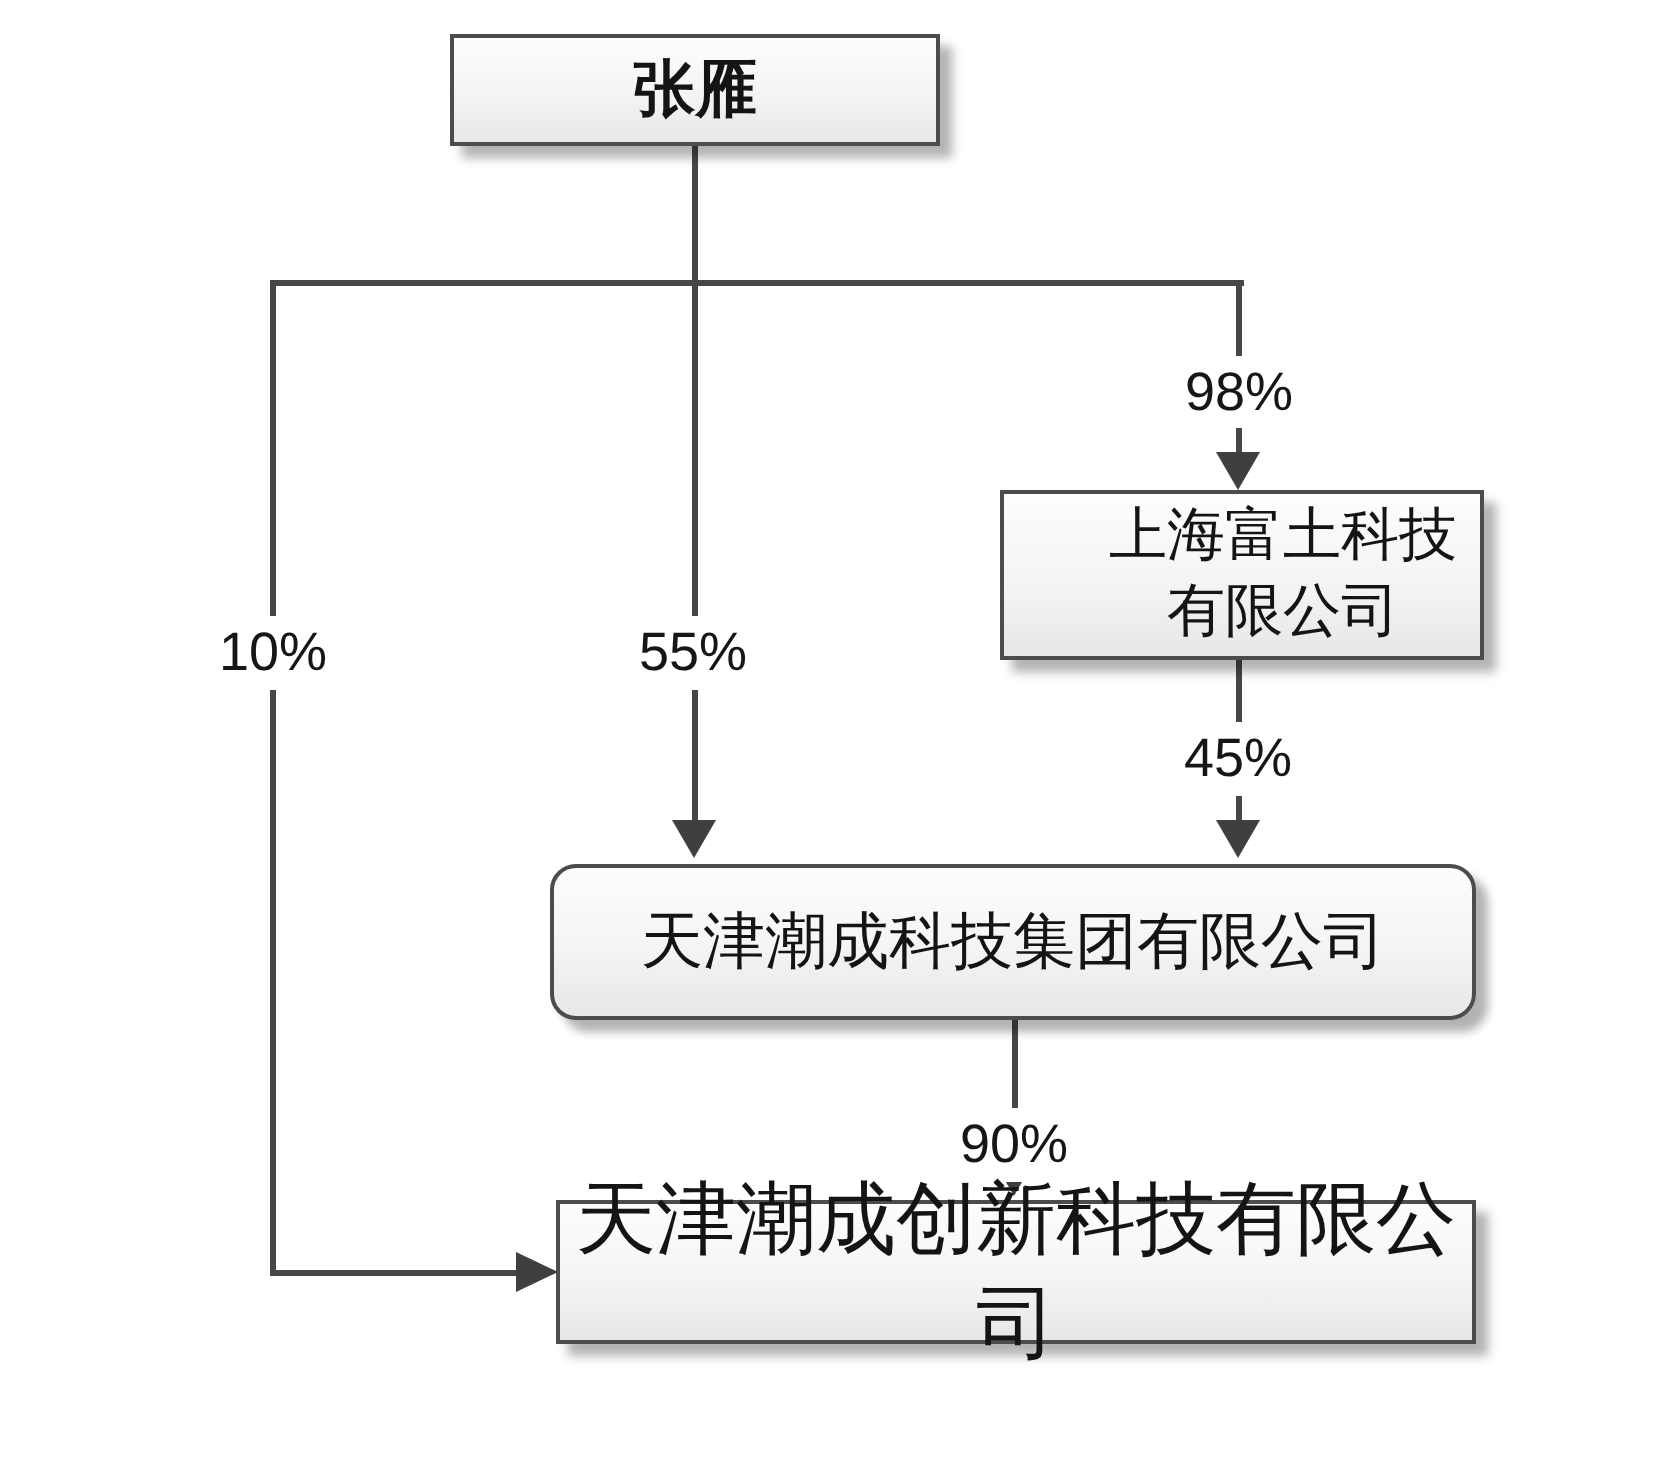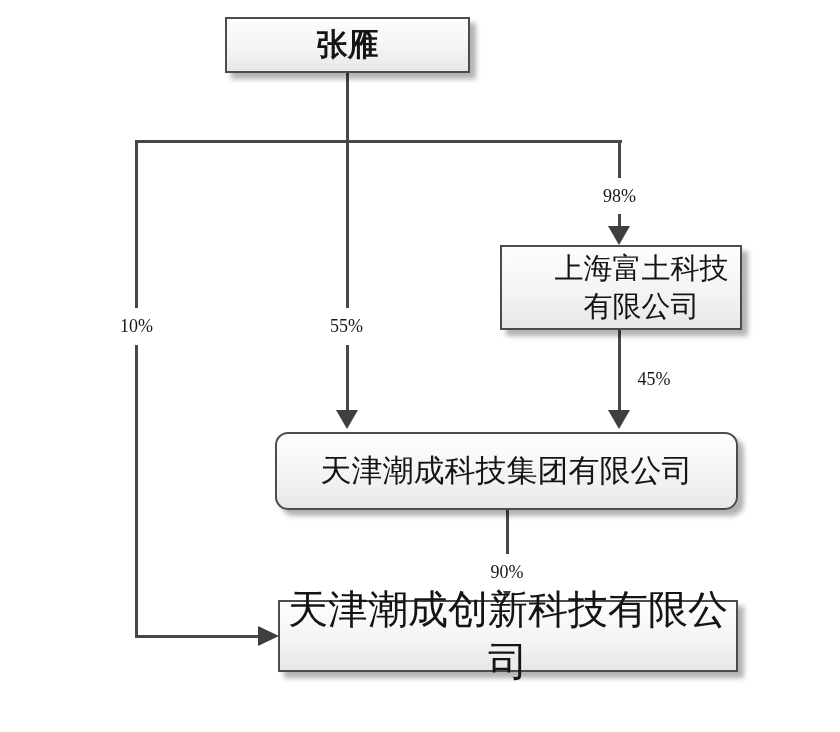--- a/index.html
+++ b/index.html
@@ -42,30 +42,30 @@
   }
   .arrow.right {
     border-top: 10px solid transparent;
     border-bottom: 10px solid transparent;
     border-left: 21px solid #3f3f3f;
   }
   .pct {
     position: absolute;
     background: #ffffff;
     color: #161616;
-    font-family: Liberation Serif, serif;
-    font-size: 18px;
+    font-family: Liberation Sans, sans-serif;
+    font-size: 27px;
     display: flex;
     align-items: center;
     justify-content: center;
   }
   .pct-98 { left:588px; top:178px; width:63px; height:36px; }
   .pct-55 { left:312px; top:308px; width:69px; height:37px; }
   .pct-10 { left:102px; top:308px; width:69px; height:37px; }
-  .pct-45 { left:623px; top:361px; width:62px; height:37px; }
+  .pct-45 { left:588px; top:361px; width:62px; height:37px; }
   .pct-90 { left:475px; top:554px; width:64px; height:37px; }
 
   
   .l-zy-group   { left:346px; top:73px;  width:3px;   height:338px; }
   .l-branch-h   { left:135px; top:140px; width:487px; height:3px;  }
   .l-left-v     { left:135px; top:140px; width:3px;   height:497px; }
   .l-left-h     { left:135px; top:635px; width:125px; height:3px;  }
   .l-right-v    { left:618px; top:140px; width:3px;   height:86px; }
   .l-sh-group   { left:618px; top:330px; width:3px;   height:80px; }
   .l-group-inno { left:506px; top:502px; width:3px;   height:78px; }

